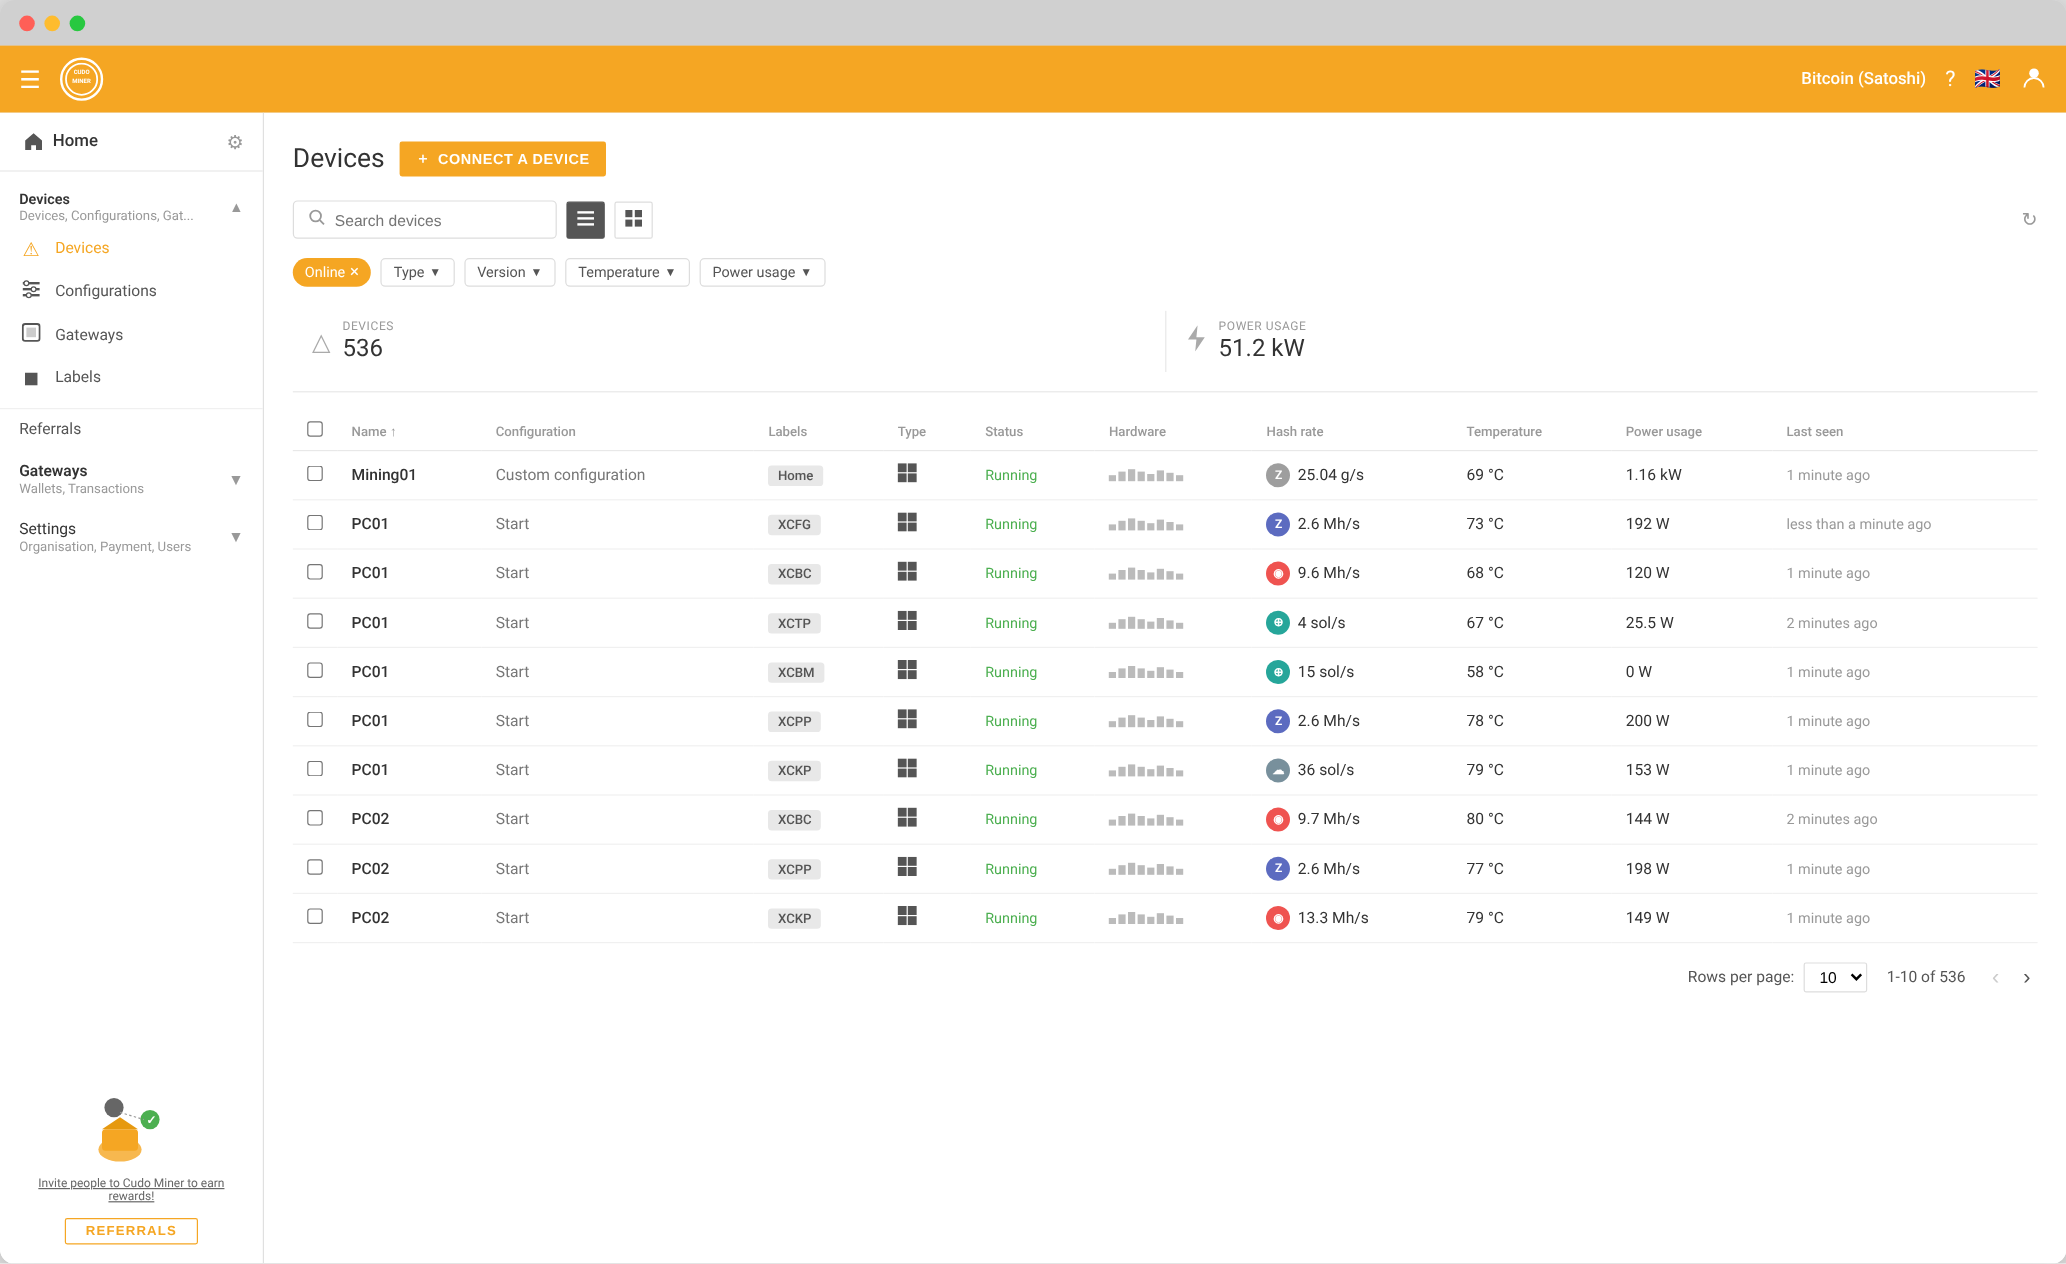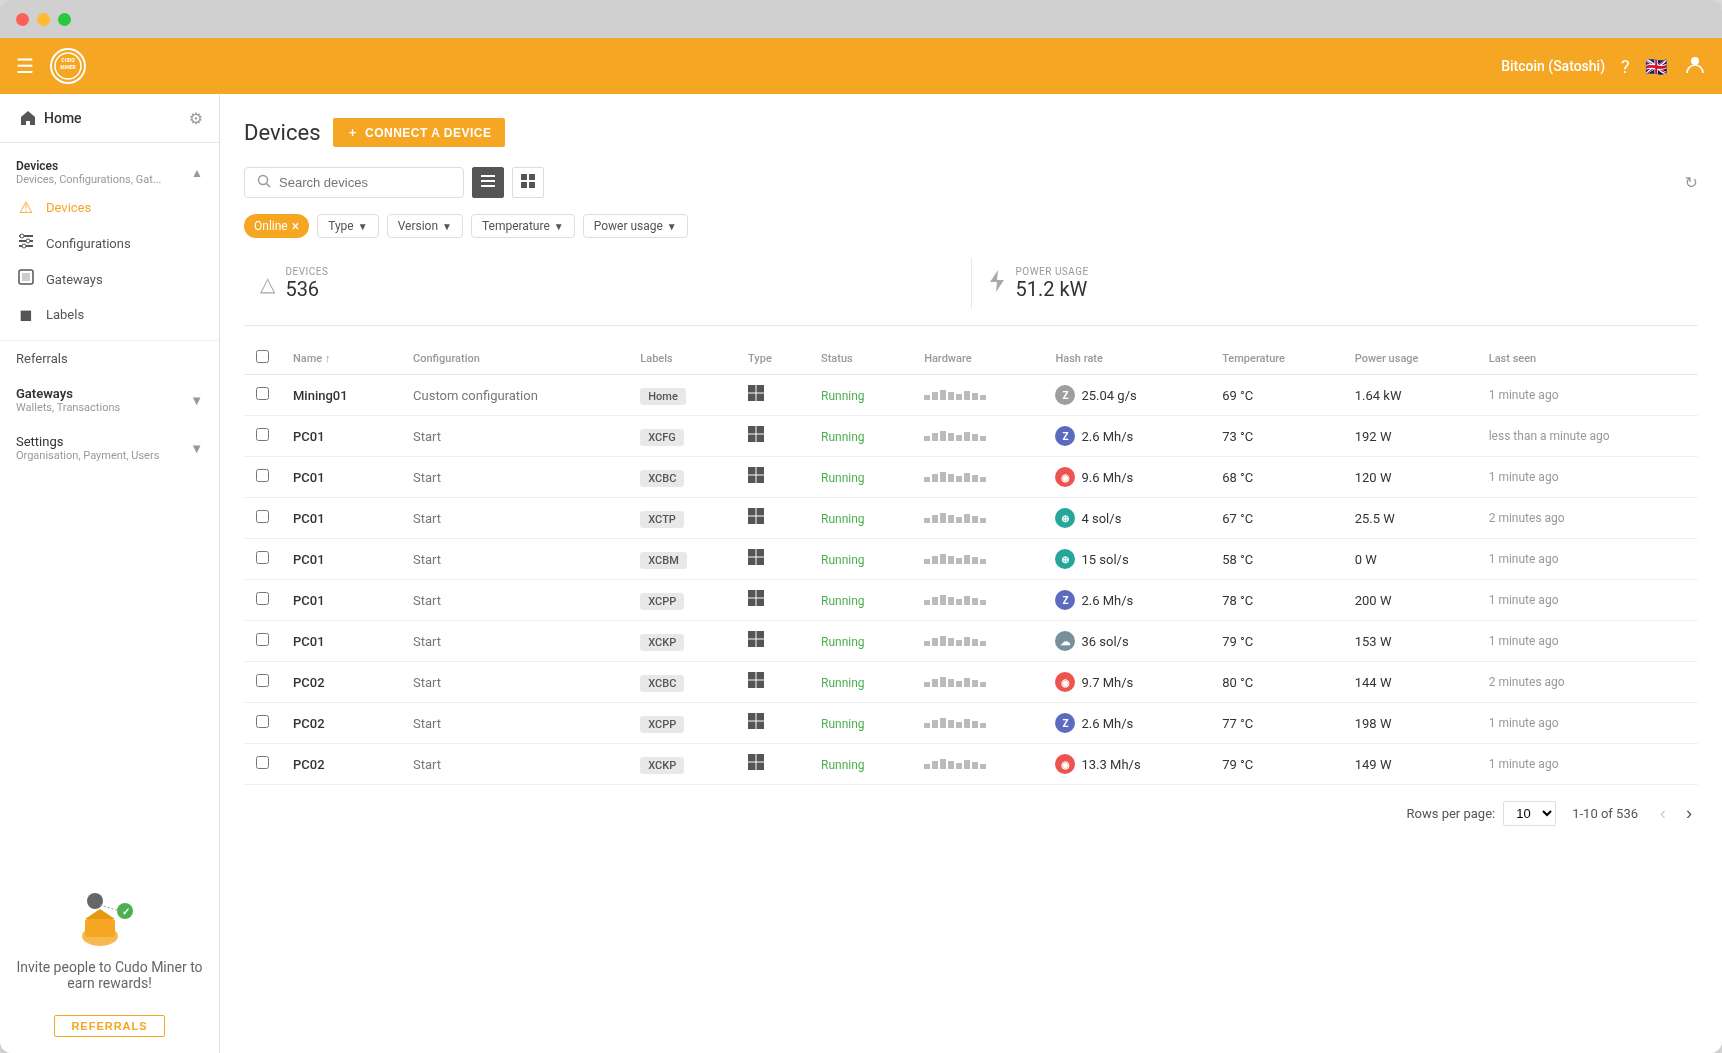--- a/index.html
+++ b/index.html
@@ -39,21 +39,21 @@
     .sidebar-section-title { font-size: 12px; color: #333; font-weight: 600; }
     .sidebar-section-subtitle { font-size: 11px; color: #999; }
     .sidebar-section-arrow { color: #999; font-size: 12px; }
 
     .sidebar-item { display: flex; align-items: center; gap: 10px; padding: 8px 16px; cursor: pointer; font-size: 13px; color: #555; }
     .sidebar-item.active { color: #f5a623; }
     .sidebar-item-icon { font-size: 16px; width: 20px; text-align: center; }
 
     .sidebar-referrals { padding: 16px; text-align: center; margin-top: auto; }
     .referrals-illustration { width: 80px; height: 60px; margin: 0 auto 8px; position: relative; }
-    .referrals-text { font-size: 14px; color: #666; margin-bottom: 24px; }
+    .referrals-text { font-size: 10px; color: #666; margin-bottom: 12px; text-decoration: underline; }
     .referrals-btn { border: 1px solid #f5a623; color: #f5a623; background: white; padding: 4px 16px; font-size: 11px; font-weight: 600; letter-spacing: 1px; cursor: pointer; border-radius: 2px; }
 
     .sidebar-simple-item { display: flex; align-items: center; justify-content: space-between; padding: 10px 16px; cursor: pointer; font-size: 13px; color: #555; }
     .sidebar-simple-arrow { color: #999; }
 
     
     .content { flex: 1; padding: 24px; background: white; overflow-y: auto; }
 
     .page-header { display: flex; align-items: center; gap: 12px; margin-bottom: 20px; }
     .page-title { font-size: 22px; font-weight: 400; color: #333; }
@@ -380,21 +380,21 @@
                     <div class="hw-bar" style="height:5px;background:#bbb;"></div>
         </div>
       </td>
       <td>
         <div class="hash-rate-cell">
           <div class="hash-icon" style="background:#9e9e9e;">Z</div>
           <span>25.04 g/s</span>
         </div>
       </td>
       <td>69 °C</td>
-      <td>1.64 kW</td>
+      <td>1.16 kW</td>
       <td style="color:#999;font-size:12px;">1 minute ago</td>
     </tr>
               <tr>
       <td class="checkbox-cell">
         <input type="checkbox" style="">
       </td>
       <td style="font-weight:500;">PC01</td>
       <td style="color:#777;">Start</td>
       <td>
         <span class="label-badge">XCFG</span>

